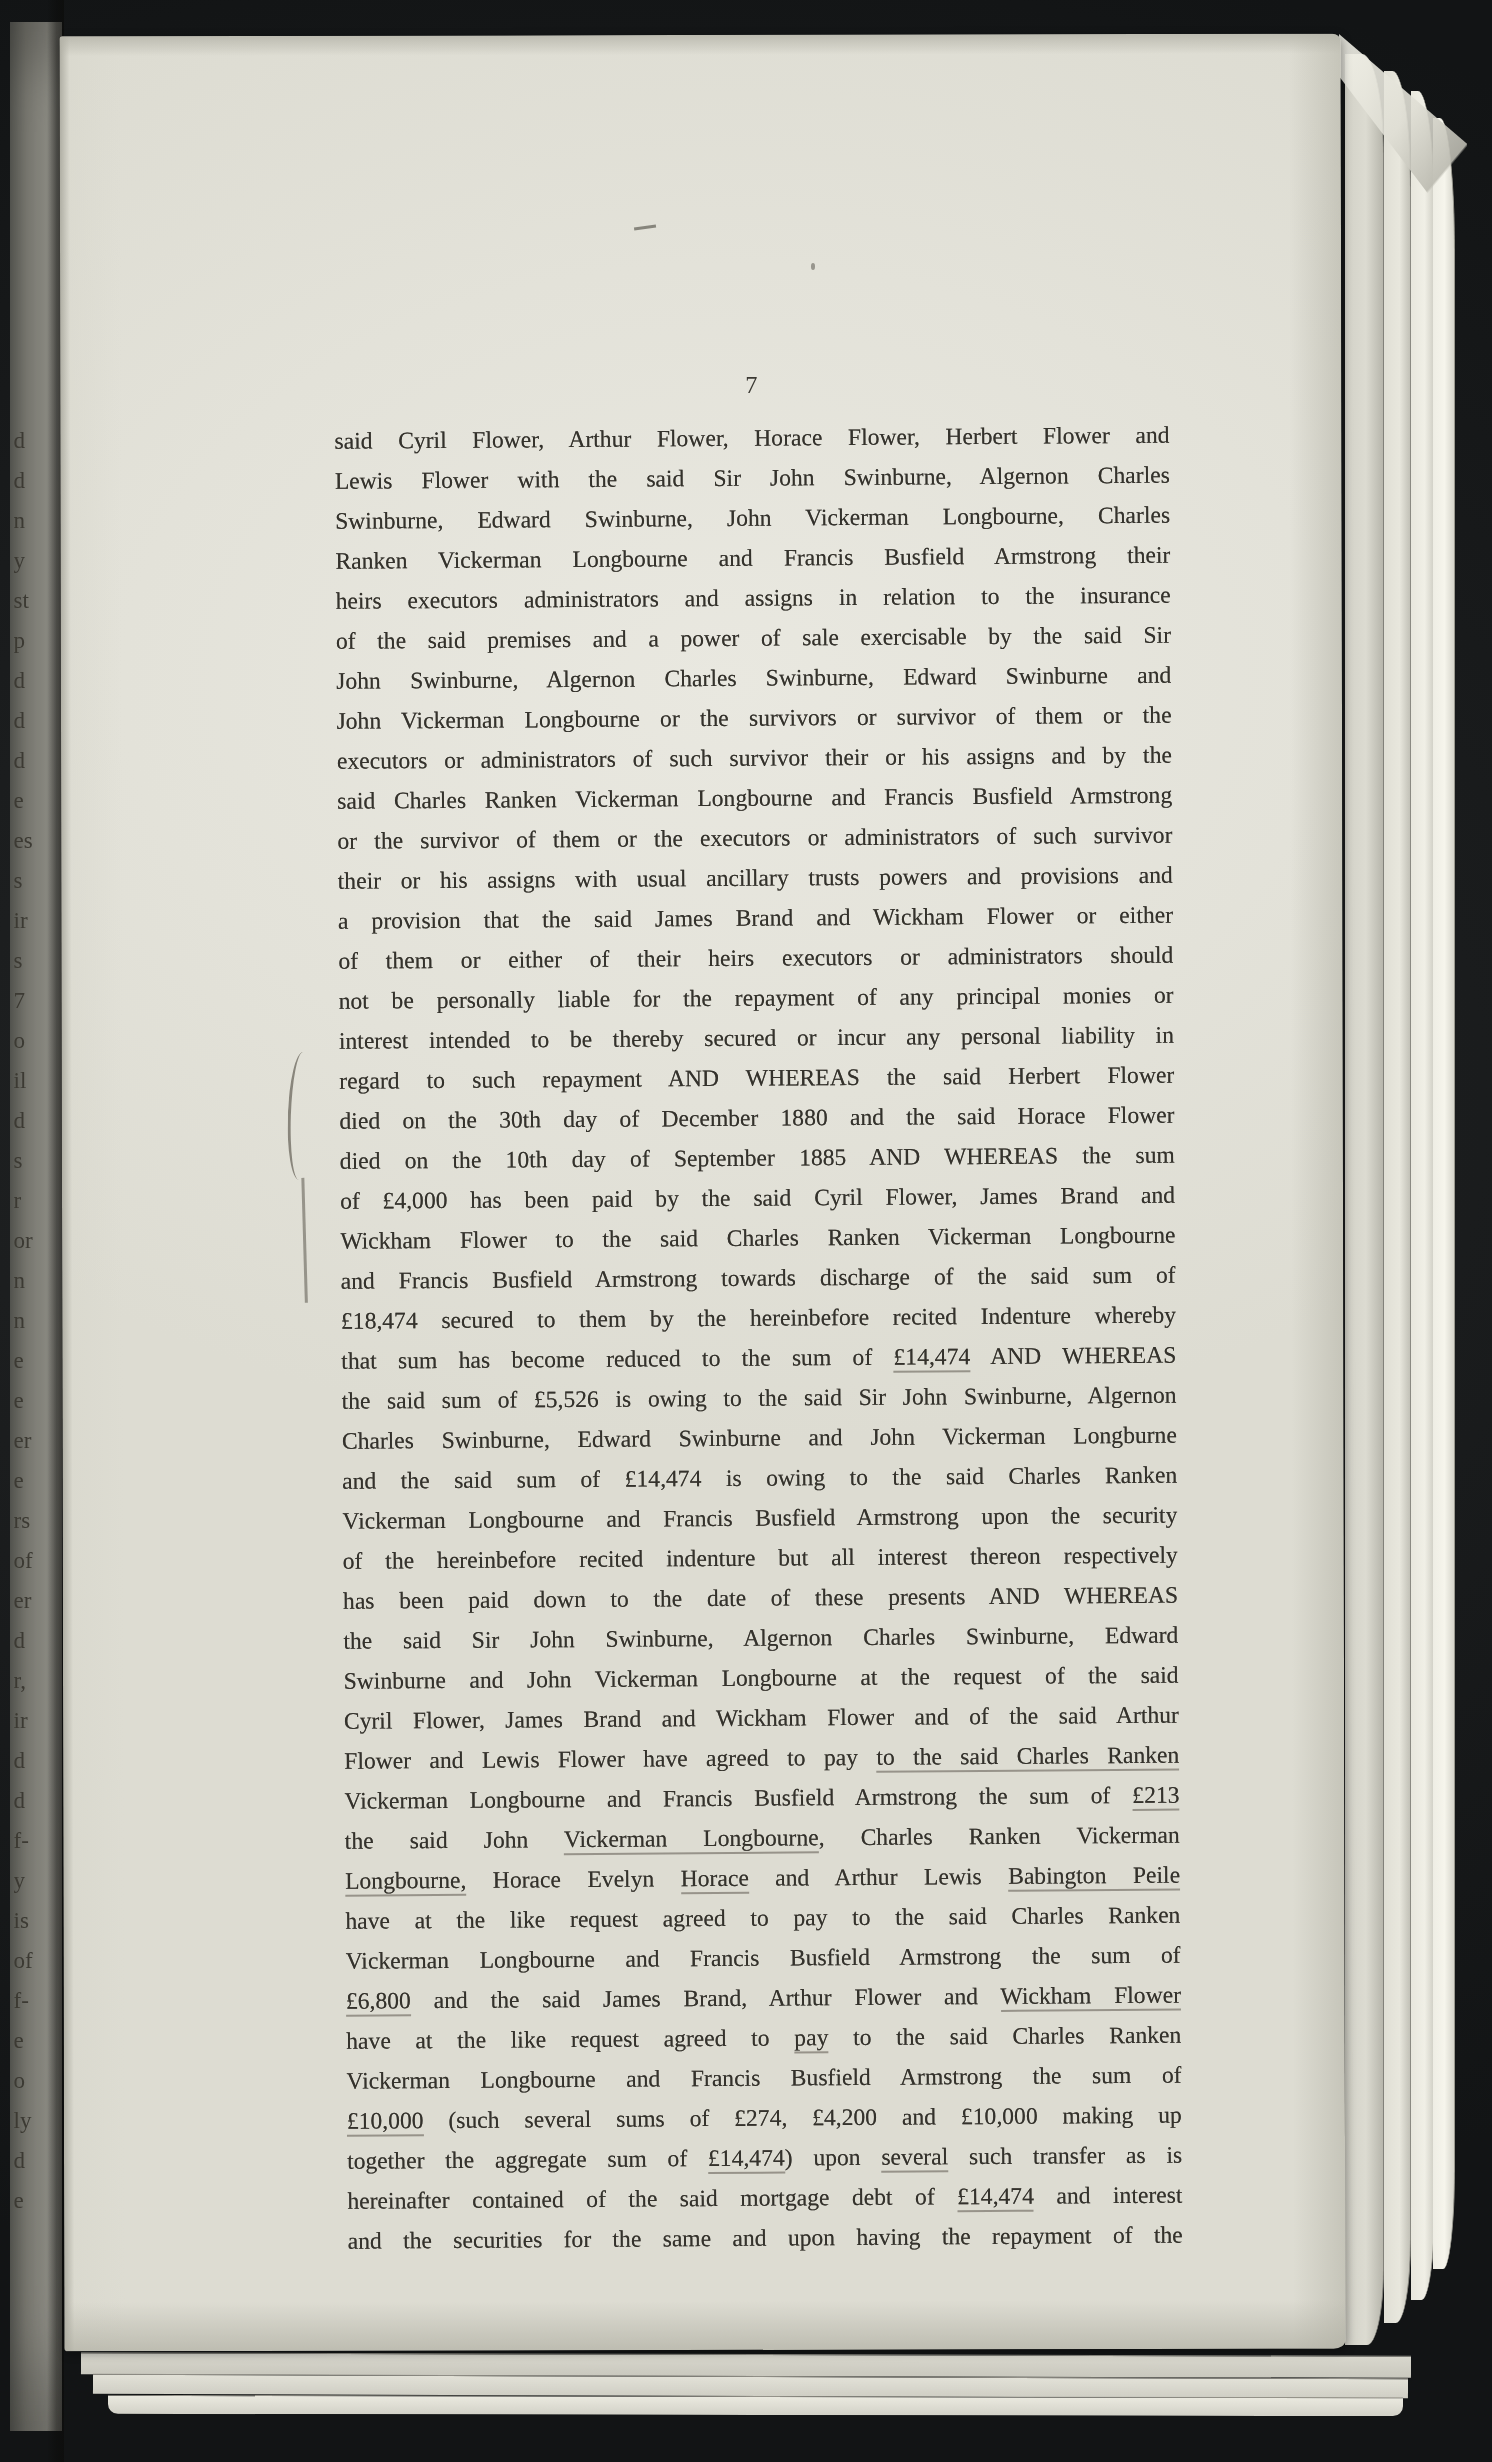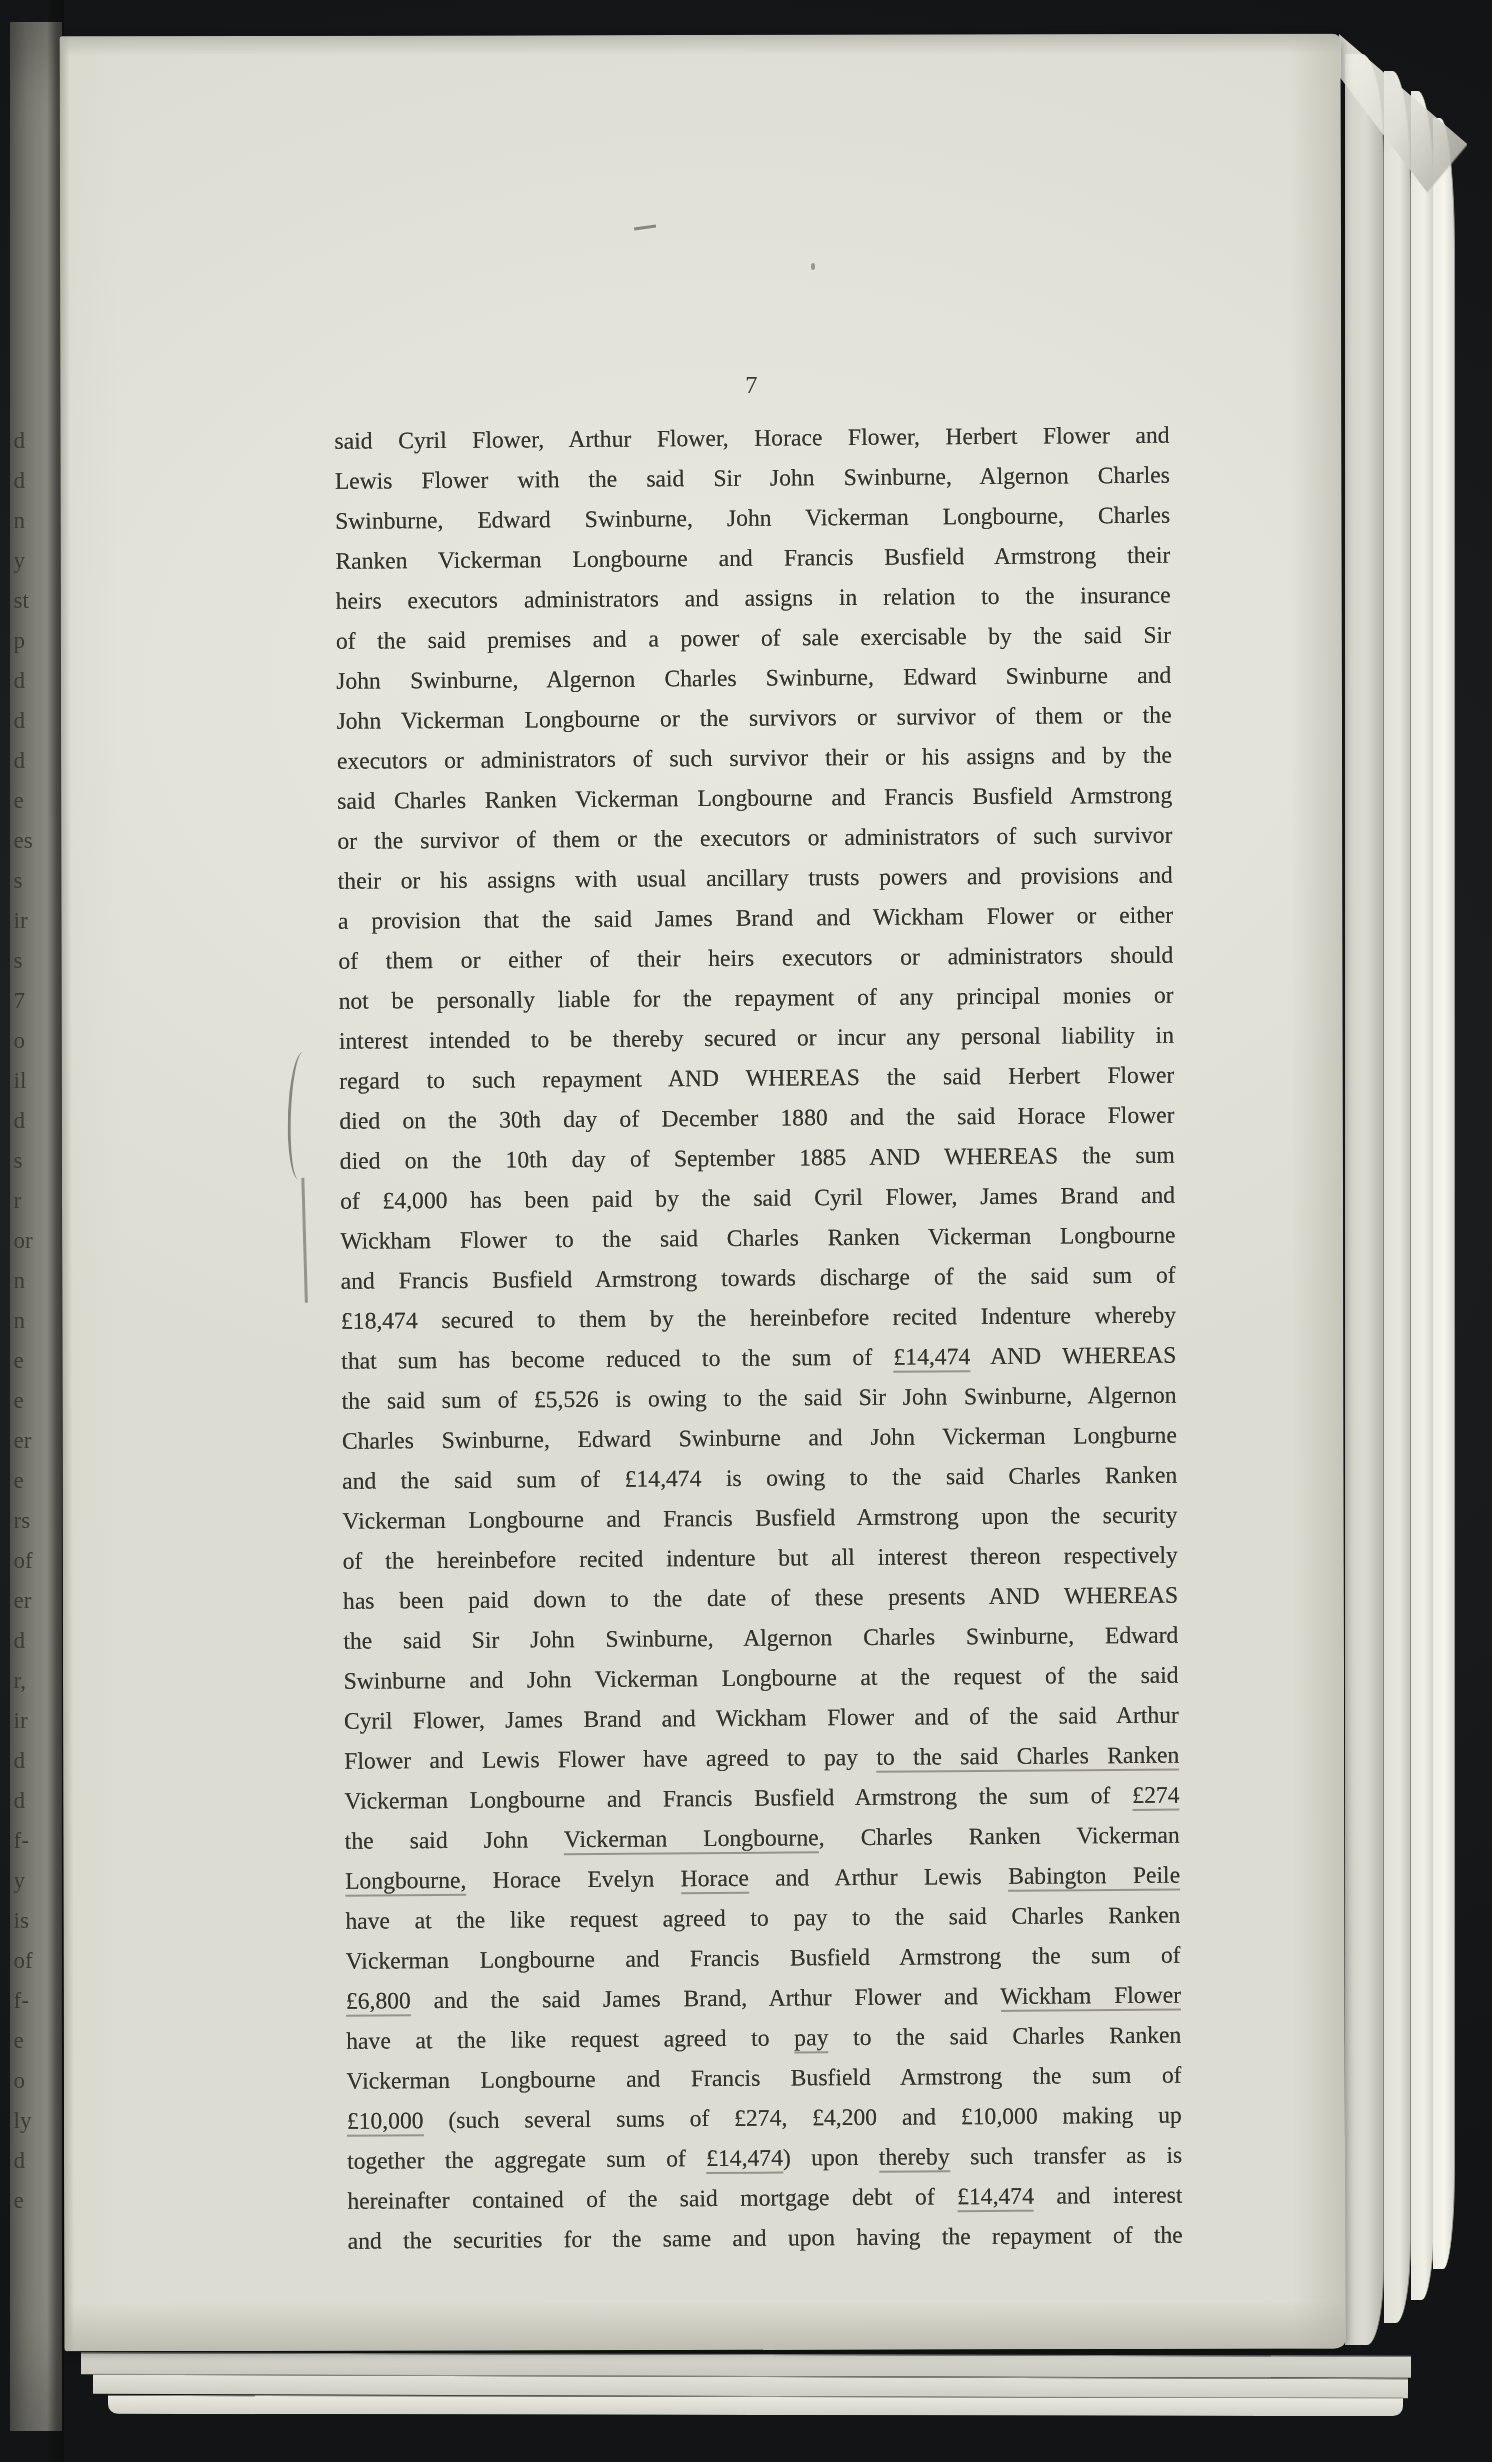--- a/index.html
+++ b/index.html
@@ -208,30 +208,30 @@
         <div class="text-line">the said sum of £5,526 is owing to the said Sir John Swinburne, Algernon</div>
         <div class="text-line">Charles Swinburne, Edward Swinburne and John Vickerman Longburne</div>
         <div class="text-line">and the said sum of £14,474 is owing to the said Charles Ranken</div>
         <div class="text-line">Vickerman Longbourne and Francis Busfield Armstrong upon the security</div>
         <div class="text-line">of the hereinbefore recited indenture but all interest thereon respectively</div>
         <div class="text-line">has been paid down to the date of these presents AND WHEREAS</div>
         <div class="text-line">the said Sir John Swinburne, Algernon Charles Swinburne, Edward</div>
         <div class="text-line">Swinburne and John Vickerman Longbourne at the request of the said</div>
         <div class="text-line">Cyril Flower, James Brand and Wickham Flower and of the said Arthur</div>
         <div class="text-line">Flower and Lewis Flower have agreed to pay <span class="u">to the said Charles Ranken</span></div>
-        <div class="text-line">Vickerman Longbourne and Francis Busfield Armstrong the sum of <span class="u">£274</span></div>
+        <div class="text-line">Vickerman Longbourne and Francis Busfield Armstrong the sum of <span class="u">£213</span></div>
         <div class="text-line">the said John <span class="u">Vickerman Longbourne</span>, Charles Ranken Vickerman</div>
         <div class="text-line"><span class="u">Longbourne,</span> Horace Evelyn <span class="u">Horace</span> and Arthur Lewis <span class="u">Babington Peile</span></div>
         <div class="text-line">have at the like request agreed to pay to the said Charles Ranken</div>
         <div class="text-line">Vickerman Longbourne and Francis Busfield Armstrong the sum of</div>
         <div class="text-line"><span class="u">£6,800</span> and the said James Brand, Arthur Flower and <span class="u">Wickham Flower</span></div>
         <div class="text-line">have at the like request agreed to <span class="u">pay</span> to the said Charles Ranken</div>
         <div class="text-line">Vickerman Longbourne and Francis Busfield Armstrong the sum of</div>
         <div class="text-line"><span class="u">£10,000</span> (such several sums of £274, £4,200 and £10,000 making up</div>
-        <div class="text-line">together the aggregate sum of <span class="u">£14,474</span>) upon <span class="u">thereby</span> such transfer as is</div>
+        <div class="text-line">together the aggregate sum of <span class="u">£14,474</span>) upon <span class="u">several</span> such transfer as is</div>
         <div class="text-line">hereinafter contained of the said mortgage debt of <span class="u">£14,474</span> and interest</div>
         <div class="text-line">and the securities for the same and upon having the repayment of the</div>
       </div>
     <div class="margin-brace"></div>
     <div class="margin-line"></div>
   </div>
 
   <div class="artifact-dash"></div>
   <div class="artifact-dot"></div>
 

